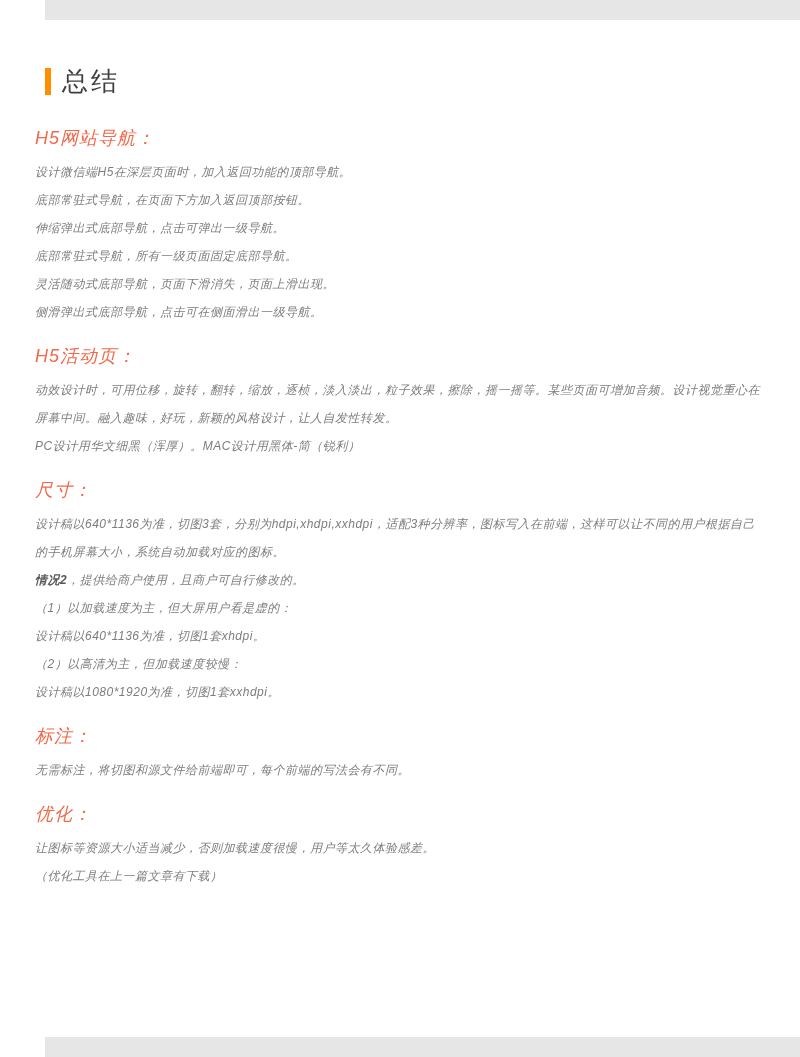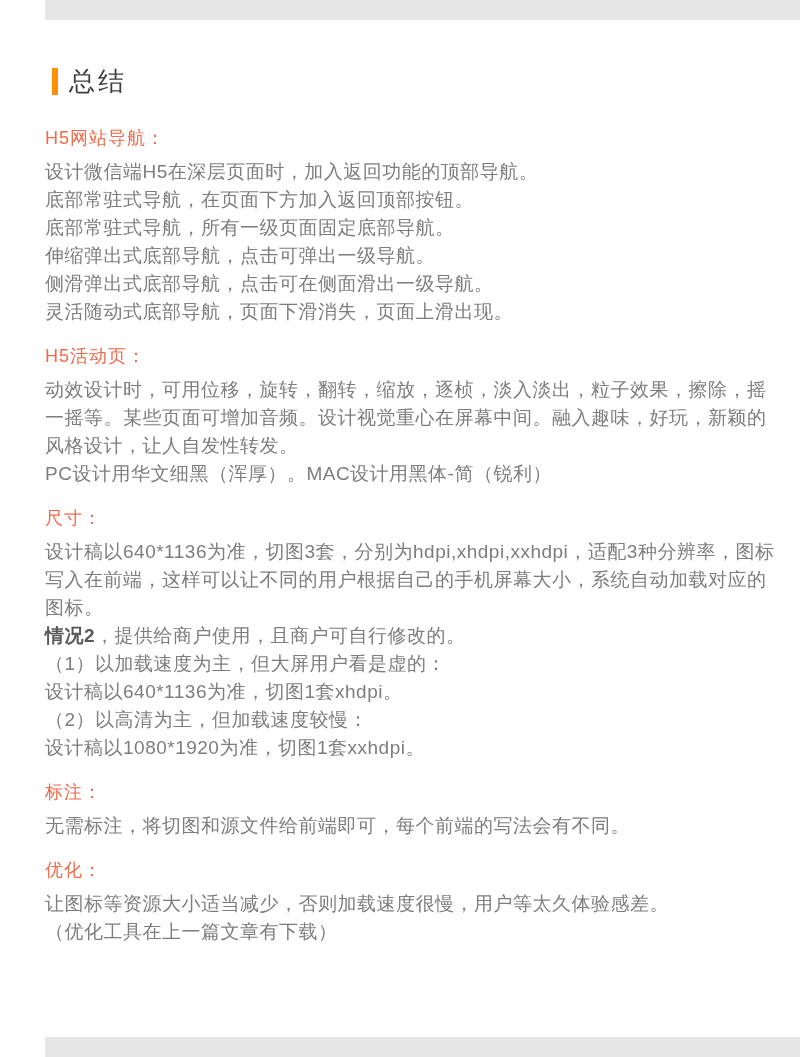--- a/index.html
+++ b/index.html
@@ -16,56 +16,57 @@
     left: 45px;
     right: 0;
     height: 20px;
     background: #e6e6e6;
   }
   .top-bar { top: 0; }
   .bottom-bar { top: 1037px; }
   .title-row {
     position: absolute;
     top: 66px;
-    left: 52px;
+    left: 45px;
     display: flex;
     align-items: center;
   }
   .title-marker {
     width: 6px;
     height: 27px;
     background: #ff8e00;
     margin-right: 11px;
   }
   h1.page-title {
     margin: 0;
     font-size: 26px;
     line-height: 30px;
     font-weight: 400;
     color: #3e3e3e;
     letter-spacing: 3px;
   }
   .content {
     position: absolute;
     top: 98px;
-    left: 45px;
+    left: 35px;
     width: 732px;
+    font-style: italic;
   }
   .content h2 {
     margin: 19px 0 9px 0;
     font-size: 18px;
     line-height: 22px;
     font-weight: 400;
     color: #f2694a;
     letter-spacing: 1px;
   }
   .content h2:first-child { margin-top: 29px; }
   .content p {
     margin: 0;
-    font-size: 19px;
+    font-size: 12px;
     line-height: 28px;
     color: #7d7d7d;
     letter-spacing: 0.5px;
   }
   .content p.gap { }
   .content b.case-label {
     font-weight: bold;
     color: #595959;
   }
 </style>
@@ -77,24 +78,24 @@
 
   <div class="title-row">
     <div class="title-marker"></div>
     <h1 class="page-title">总结</h1>
   </div>
 
   <div class="content" id="sections">
       <h2>H5网站导航：</h2>
       <p>设计微信端H5在深层页面时，加入返回功能的顶部导航。</p>
       <p>底部常驻式导航，在页面下方加入返回顶部按钮。</p>
+      <p>伸缩弹出式底部导航，点击可弹出一级导航。</p>
       <p>底部常驻式导航，所有一级页面固定底部导航。</p>
-      <p>伸缩弹出式底部导航，点击可弹出一级导航。</p>
+      <p>灵活随动式底部导航，页面下滑消失，页面上滑出现。</p>
       <p>侧滑弹出式底部导航，点击可在侧面滑出一级导航。</p>
-      <p>灵活随动式底部导航，页面下滑消失，页面上滑出现。</p>
       <h2>H5活动页：</h2>
       <p>动效设计时，可用位移，旋转，翻转，缩放，逐桢，淡入淡出，粒子效果，擦除，摇一摇等。某些页面可增加音频。设计视觉重心在屏幕中间。融入趣味，好玩，新颖的风格设计，让人自发性转发。</p>
       <p>PC设计用华文细黑（浑厚）。MAC设计用黑体-简（锐利）</p>
       <h2>尺寸：</h2>
       <p>设计稿以640*1136为准，切图3套，分别为hdpi,xhdpi,xxhdpi，适配3种分辨率，图标写入在前端，这样可以让不同的用户根据自己的手机屏幕大小，系统自动加载对应的图标。</p>
       <p class="gap"><b class="case-label">情况2</b>，提供给商户使用，且商户可自行修改的。</p>
       <p>（1）以加载速度为主，但大屏用户看是虚的：</p>
       <p>设计稿以640*1136为准，切图1套xhdpi。</p>
       <p>（2）以高清为主，但加载速度较慢：</p>
       <p>设计稿以1080*1920为准，切图1套xxhdpi。</p>

